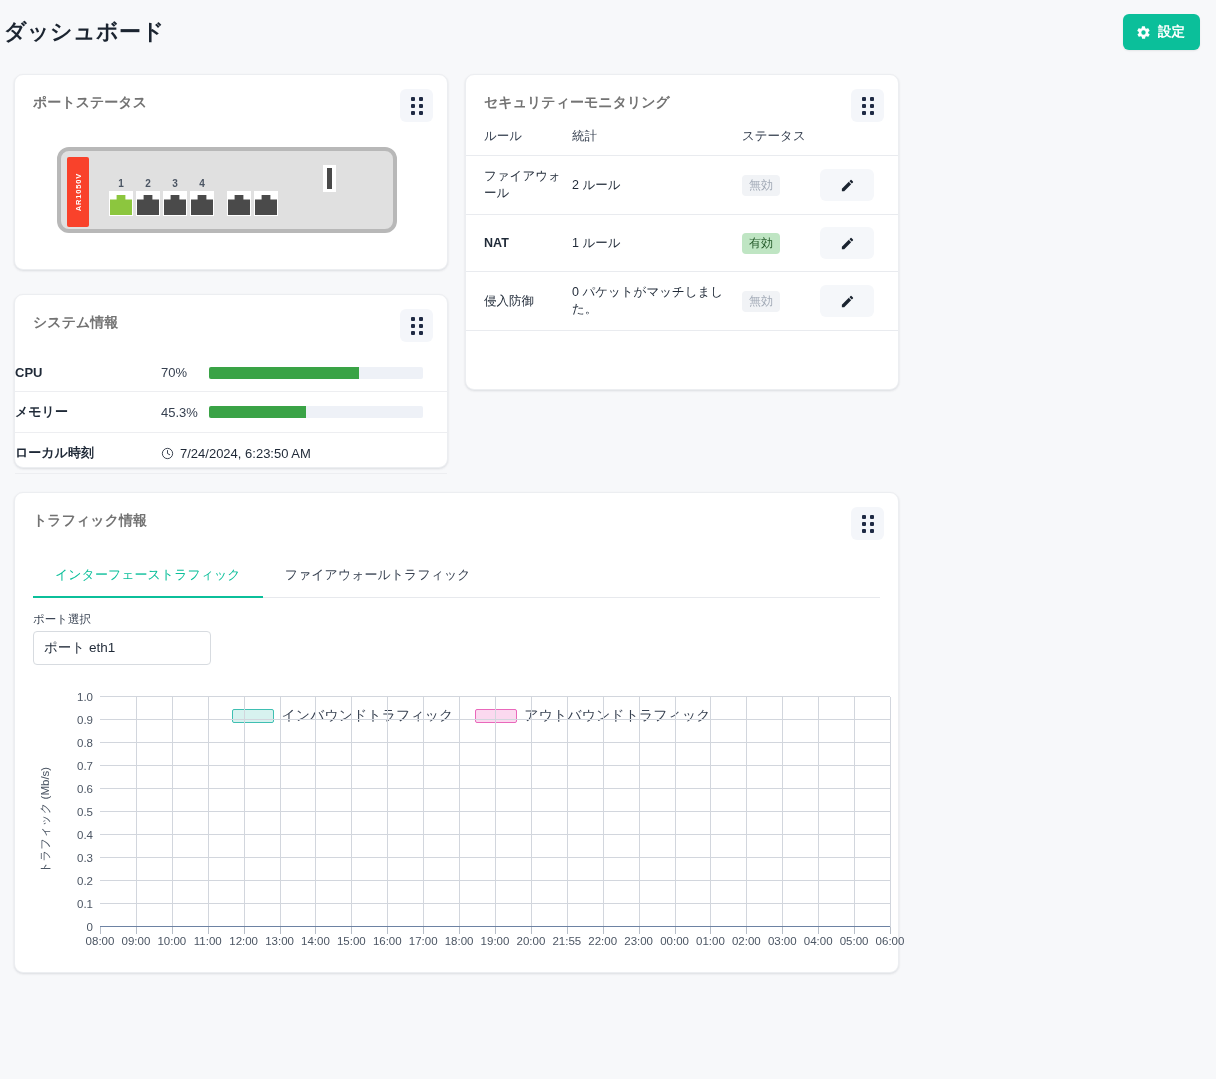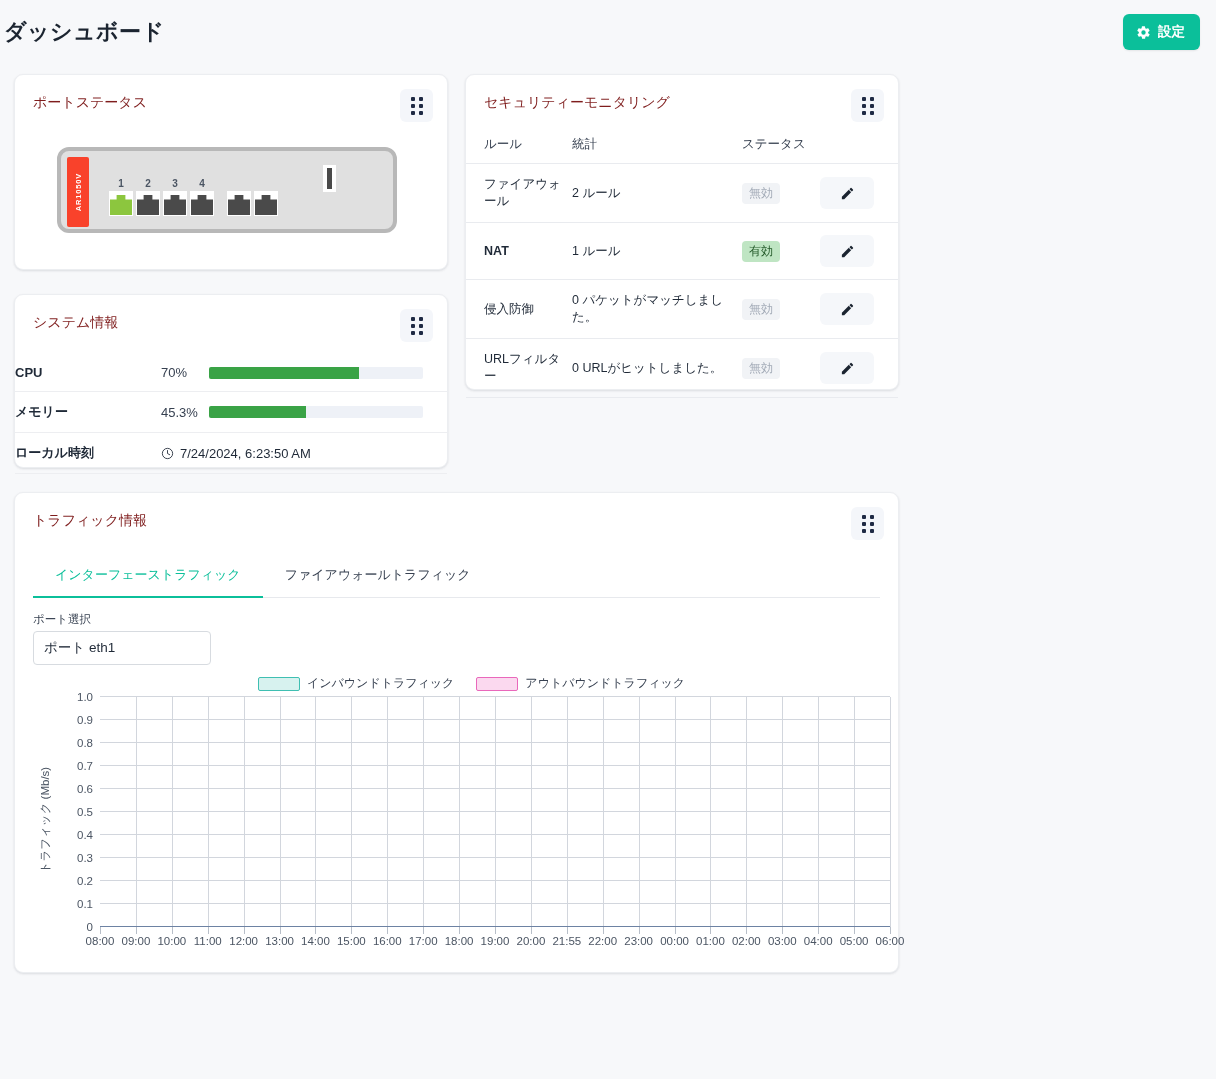--- a/index.html
+++ b/index.html
@@ -34,21 +34,21 @@
     position:absolute;
     background:#fff;
     border-radius: 9px;
     border: 1px solid #eceef1;
     box-shadow: 0 1px 3px rgba(16,24,40,.07), 0 1px 2px rgba(16,24,40,.05);
   }
   .card-head {
     display:flex; align-items:flex-start; justify-content:space-between;
     padding: 14px 14px 0 18px;
   }
-  .card-title { font-size: 14px; font-weight:400; color:#7f1d1d; padding-top:5px; }
+  .card-title { font-size: 14px; font-weight:700; color:#737373; padding-top:5px; }
   .drag-handle {
     width:33px; height:33px; border-radius:6px; background:#f4f6fa;
     display:flex; align-items:center; justify-content:center; cursor:grab;
     flex: 0 0 auto;
   }
   .dots { display:grid; grid-template-columns: repeat(2, 4px); grid-gap:3px 4px; }
   .dots i { width:4px; height:4px; background:#1f2a44; border-radius:1px; display:block; }
 
   
   #card-port { left:14px; top:74px; width:434px; height:196px; }
@@ -99,21 +99,21 @@
   .sys-table tr td:first-child { width:146px; font-weight:700; color:#1f2937; }
   .sys-table tr td:nth-child(2) { width:48px; color:#374151; font-size:13px; }
   .sys-table tr td:last-child { padding-right:24px; }
   .bar-track { height:12px; background:#eef1f7; border-radius:2px; width:100%; overflow:hidden; }
   .bar-fill { height:12px; background:#3aa346; border-radius:0; }
   .time-cell { display:flex; align-items:center; gap:6px; color:#1f2937; font-size:13px; }
   .clock { width:13px; height:13px; flex:0 0 auto; }
 
   
   #card-sec { left:465px; top:74px; width:434px; height:316px; }
-  .sec-table { width:100%; border-collapse:collapse; margin-top:10px; }
+  .sec-table { width:100%; border-collapse:collapse; margin-top:2px; }
   .sec-table th {
     text-align:left; font-size:12.5px; font-weight:400; color:#374151;
     padding: 4px 0 10px 0; border-bottom:1px solid #e9ebef;
   }
   .sec-table th:first-child, .sec-table td:first-child { padding-left:18px; width:106px; }
   .sec-table th:nth-child(2), .sec-table td:nth-child(2) { width:170px; }
   .sec-table th:nth-child(3), .sec-table td:nth-child(3) { width:78px; }
   .sec-table td {
     font-size:12.5px; color:#1f2937; padding:12px 0; border-bottom:1px solid #e9ebef;
   }
@@ -141,21 +141,21 @@
   .select-box {
     margin-left:18px; width:178px; height:34px;
     border:1px solid #d7dbe0; border-radius:4px; background:#fff;
     display:flex; align-items:center; padding: 0 10px;
     font-size:13.5px; color:#1f2937; cursor:pointer;
   }
 
   
   .chart-wrap { position:relative; margin: 10px 0 0 0; height: 290px; }
   .legend { display:flex; gap:22px; justify-content:center; align-items:center; margin-left: 30px; }
-  .legend-item { display:flex; align-items:center; gap:7px; font-size:12px; color:#374151; }
+  .legend-item { display:flex; align-items:center; gap:7px; font-size:14px; color:#374151;margin-top:32px; }
   .swatch { width:42px; height:14px; border-radius:2px; display:block; }
   .swatch.inbound { background:#d7f2ef; border:1px solid #3fbfb2; }
   .swatch.outbound { background:#fbd9ef; border:1px solid #e968bb; }
 
   .plot-area { position:absolute; left:85px; top:22px; right:8px; bottom:38px; }
   .grid-lines { position:absolute; inset:0; }
   .grid-lines .h { position:absolute; left:0; right:0; height:1px; background:#d2d6dd; }
   .grid-lines .v { position:absolute; top:0; bottom:0; width:1px; background:#d2d6dd; }
   .axis-line { position:absolute; left:0; right:0; bottom:0; height:1.5px; background:#6d82a3; }
   .ytick {
@@ -329,30 +329,20 @@
           <td><span class="badge on">有効</span></td>
           <td><button class="edit-btn">
               <svg class="pencil" viewBox="0 0 24 24">
                 <path fill="#1b2430" d="M3 17.25V21h3.75L17.81 9.94l-3.75-3.75L3 17.25zM20.71 7.04a1 1 0 0 0 0-1.41l-2.34-2.34a1 1 0 0 0-1.41 0l-1.83 1.83 3.75 3.75 1.83-1.83z"></path>
               </svg>
             </button></td>
         </tr>
         <tr>
           <td class="rule-link">侵入防御</td>
           <td>0 パケットがマッチしました。</td>
-          <td><span class="badge off">無効</span></td>
-          <td><button class="edit-btn">
-              <svg class="pencil" viewBox="0 0 24 24">
-                <path fill="#1b2430" d="M3 17.25V21h3.75L17.81 9.94l-3.75-3.75L3 17.25zM20.71 7.04a1 1 0 0 0 0-1.41l-2.34-2.34a1 1 0 0 0-1.41 0l-1.83 1.83 3.75 3.75 1.83-1.83z"></path>
-              </svg>
-            </button></td>
-        </tr>
-        <tr>
-          <td class="rule-link">URLフィルター</td>
-          <td>0 URLがヒットしました。</td>
           <td><span class="badge off">無効</span></td>
           <td><button class="edit-btn">
               <svg class="pencil" viewBox="0 0 24 24">
                 <path fill="#1b2430" d="M3 17.25V21h3.75L17.81 9.94l-3.75-3.75L3 17.25zM20.71 7.04a1 1 0 0 0 0-1.41l-2.34-2.34a1 1 0 0 0-1.41 0l-1.83 1.83 3.75 3.75 1.83-1.83z"></path>
               </svg>
             </button></td>
         </tr>
       </tbody>
   </table>
 </div>

